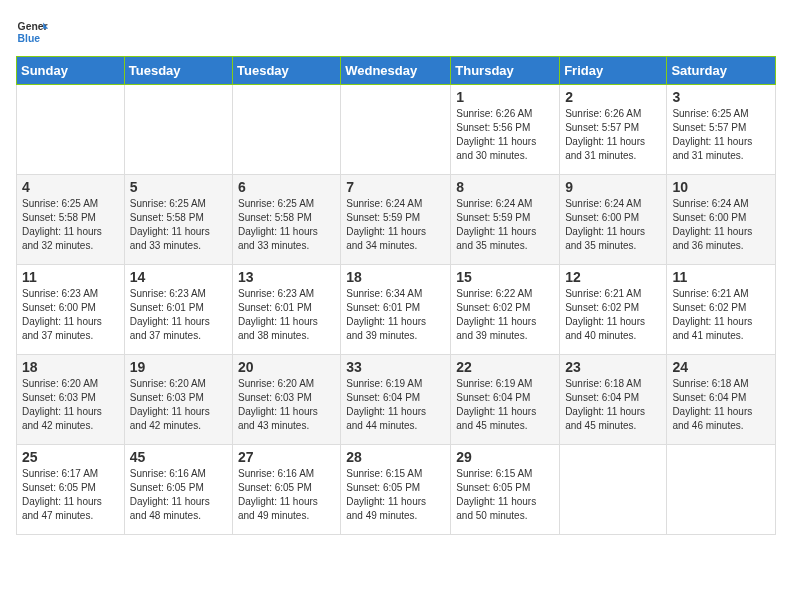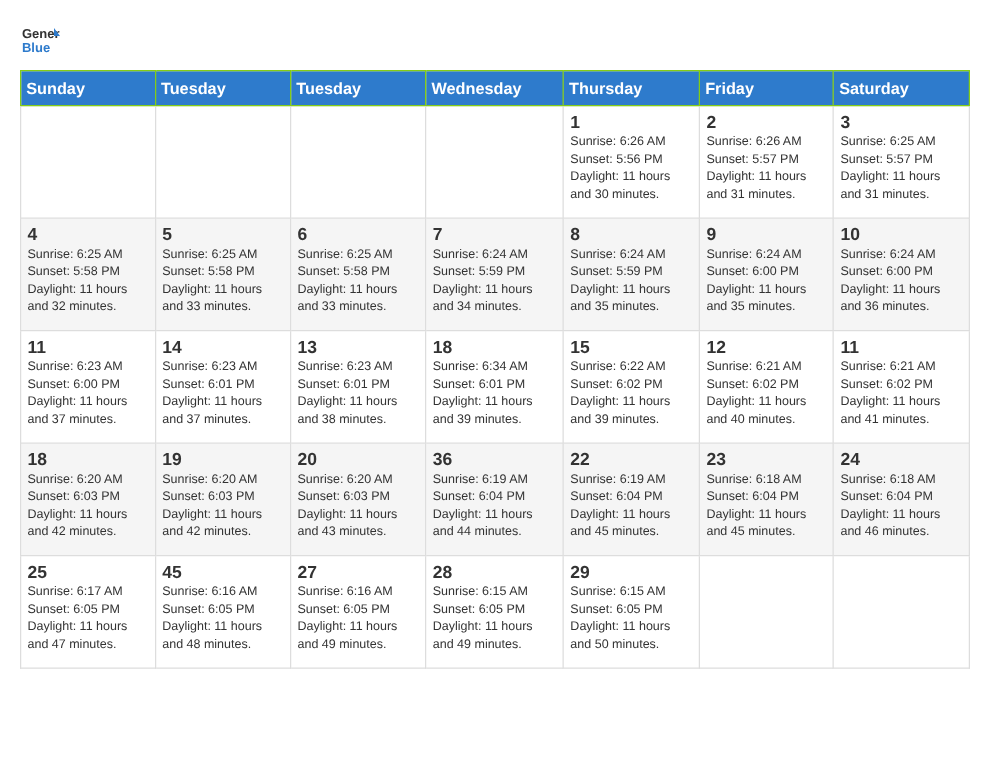--- a/index.html
+++ b/index.html
@@ -254,21 +254,21 @@
 and 42 minutes.</div>
         </td>
         <td>
           <span class="day-number">20</span>
           <div class="cell-info">Sunrise: 6:20 AM
 Sunset: 6:03 PM
 Daylight: 11 hours
 and 43 minutes.</div>
         </td>
         <td>
-          <span class="day-number">36</span>
+          <span class="day-number">33</span>
           <div class="cell-info">Sunrise: 6:19 AM
 Sunset: 6:04 PM
 Daylight: 11 hours
 and 44 minutes.</div>
         </td>
         <td>
           <span class="day-number">22</span>
           <div class="cell-info">Sunrise: 6:19 AM
 Sunset: 6:04 PM
 Daylight: 11 hours

